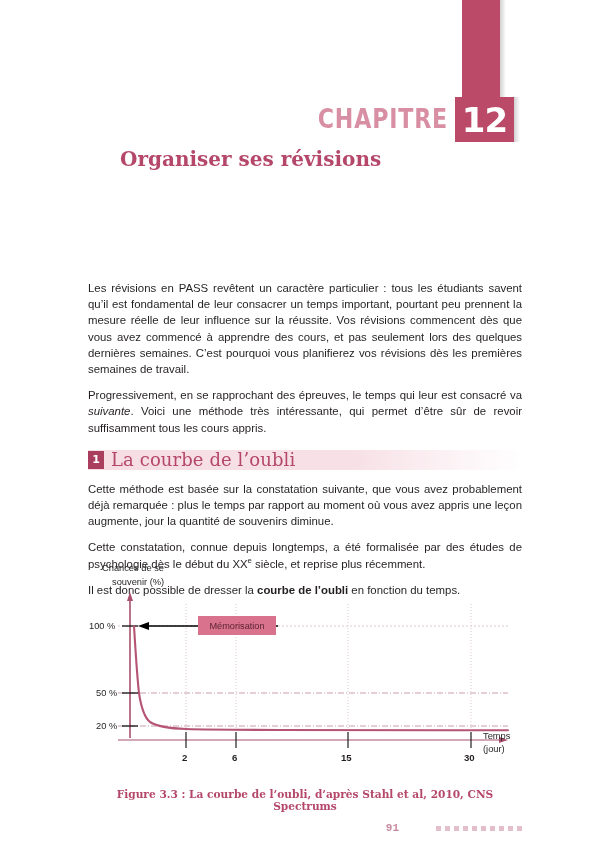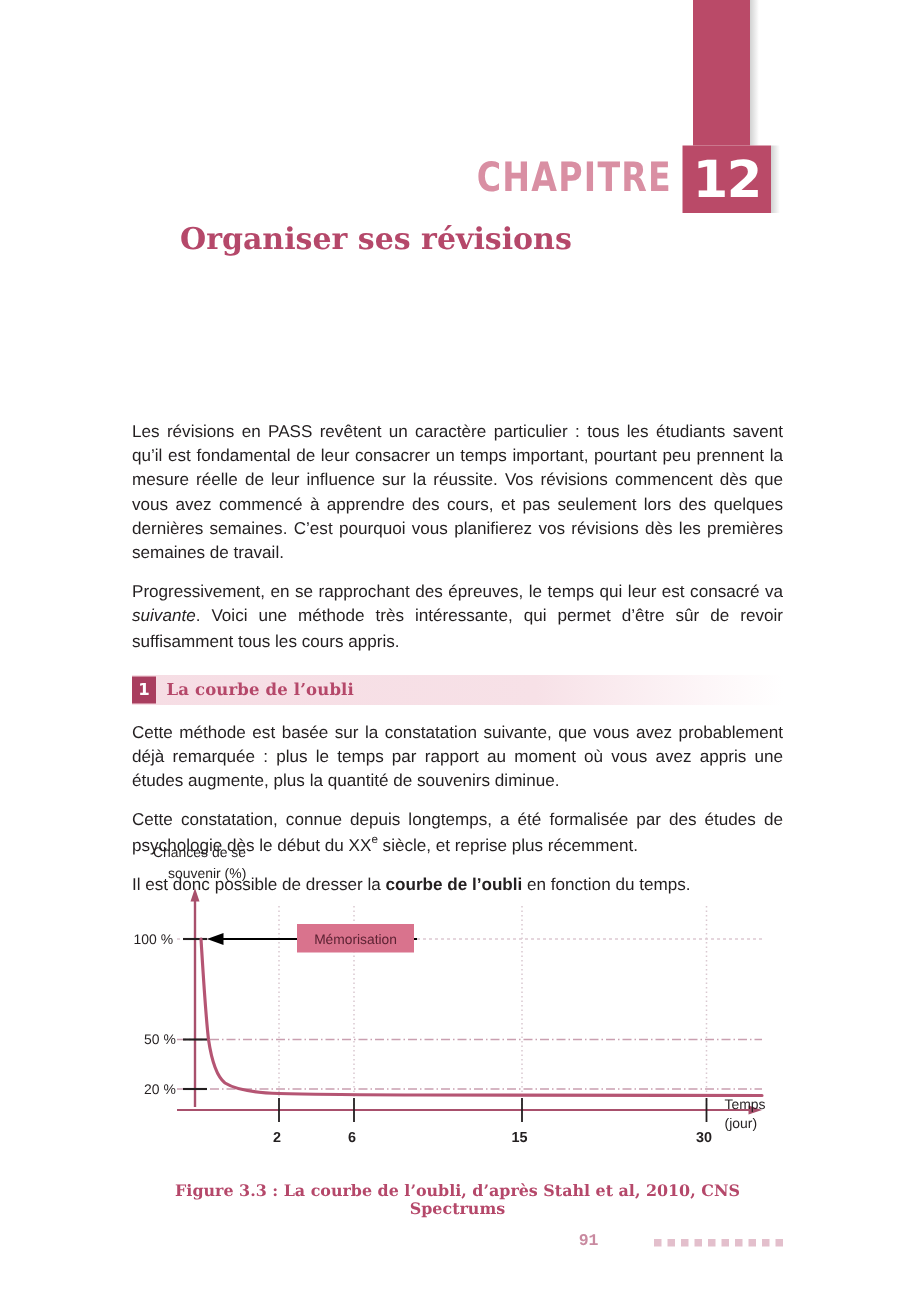--- a/index.html
+++ b/index.html
@@ -120,22 +120,22 @@
     font-weight: bold;
     font-size: 11px;
     display: flex;
     align-items: center;
     justify-content: center;
     margin-right: 7px;
     flex: none;
   }
   .section-title {
     font-family: "DejaVu Serif", serif;
-    font-weight: bold;
-    font-size: 11px;
+    font-weight: normal;
+    font-size: 18px;
     color: #b5486a;
     letter-spacing: 0.1px;
   }
 
   
   .figure-wrap {
     position: absolute;
     left: 88px;
     top: 558px;
     width: 434px;
@@ -201,21 +201,21 @@
 
   <p class="body-text">
     <span>Progressivement, en se rapprochant des épreuves, le temps qui leur est consacré va </span><span class="ital">suivante</span><span>. Voici une méthode très intéressante, qui permet d’être sûr de revoir suffisamment tous les cours appris.</span>
   </p>
 
   <div class="section-heading">
     <span class="section-num">1</span>
     <span class="section-title">La courbe de l’oubli</span>
   </div>
 
-  <p class="body-text">Cette méthode est basée sur la constatation suivante, que vous avez probablement déjà remarquée : plus le temps par rapport au moment où vous avez appris une études augmente, plus la quantité de souvenirs diminue.</p>
+  <p class="body-text">Cette méthode est basée sur la constatation suivante, que vous avez probablement déjà remarquée : plus le temps par rapport au moment où vous avez appris une leçon augmente, jour la quantité de souvenirs diminue.</p>
 
   <p class="body-text">
     <span>Cette constatation, connue depuis longtemps, a été formalisée par des études de psychologie dès le début du XX</span><sup>e</sup><span>&nbsp;siècle, et reprise plus récemment.</span>
   </p>
 
   <p class="body-text nojust">
     <span>Il est donc possible de dresser la </span><span class="bold">courbe de l’oubli</span><span> en fonction du temps.</span>
   </p>
 
 </div>

